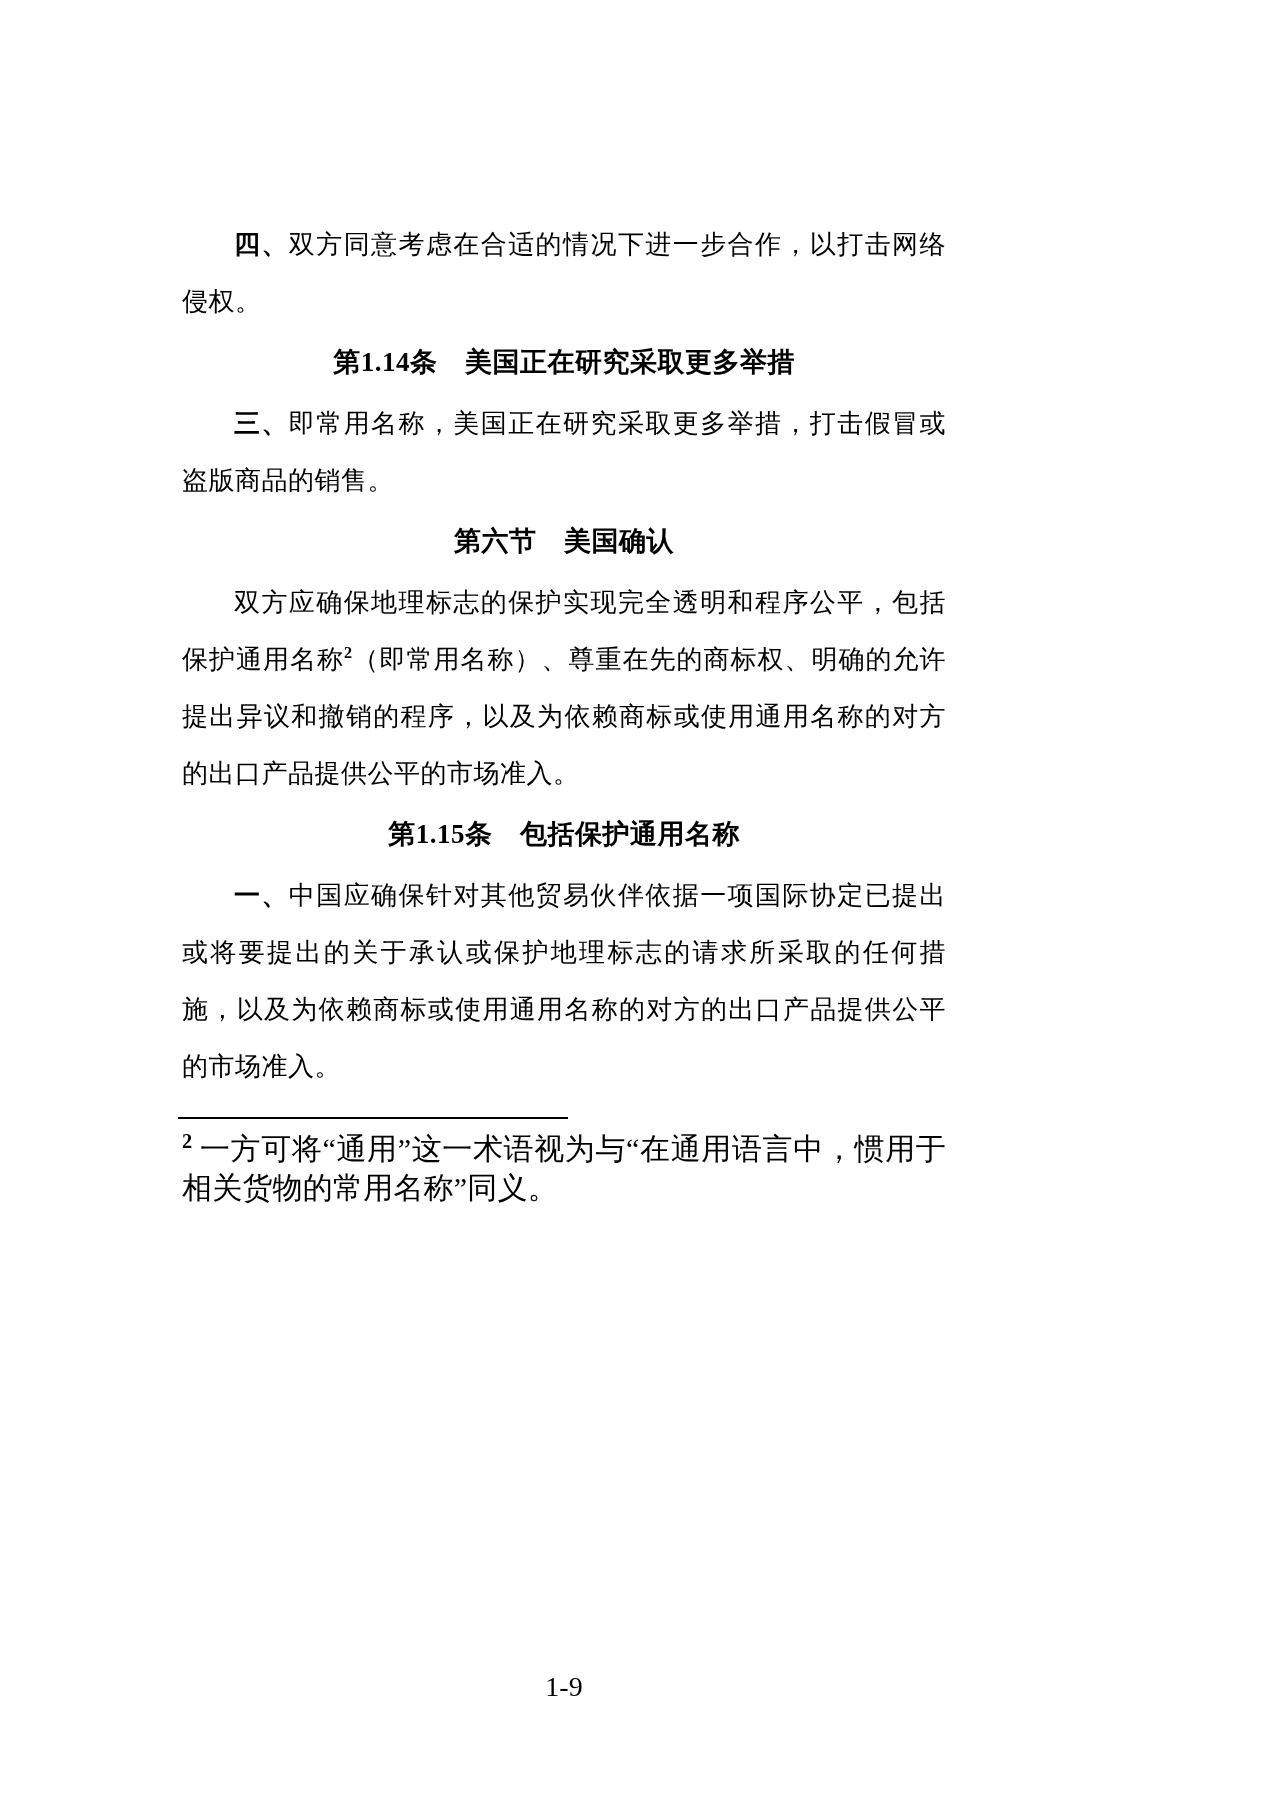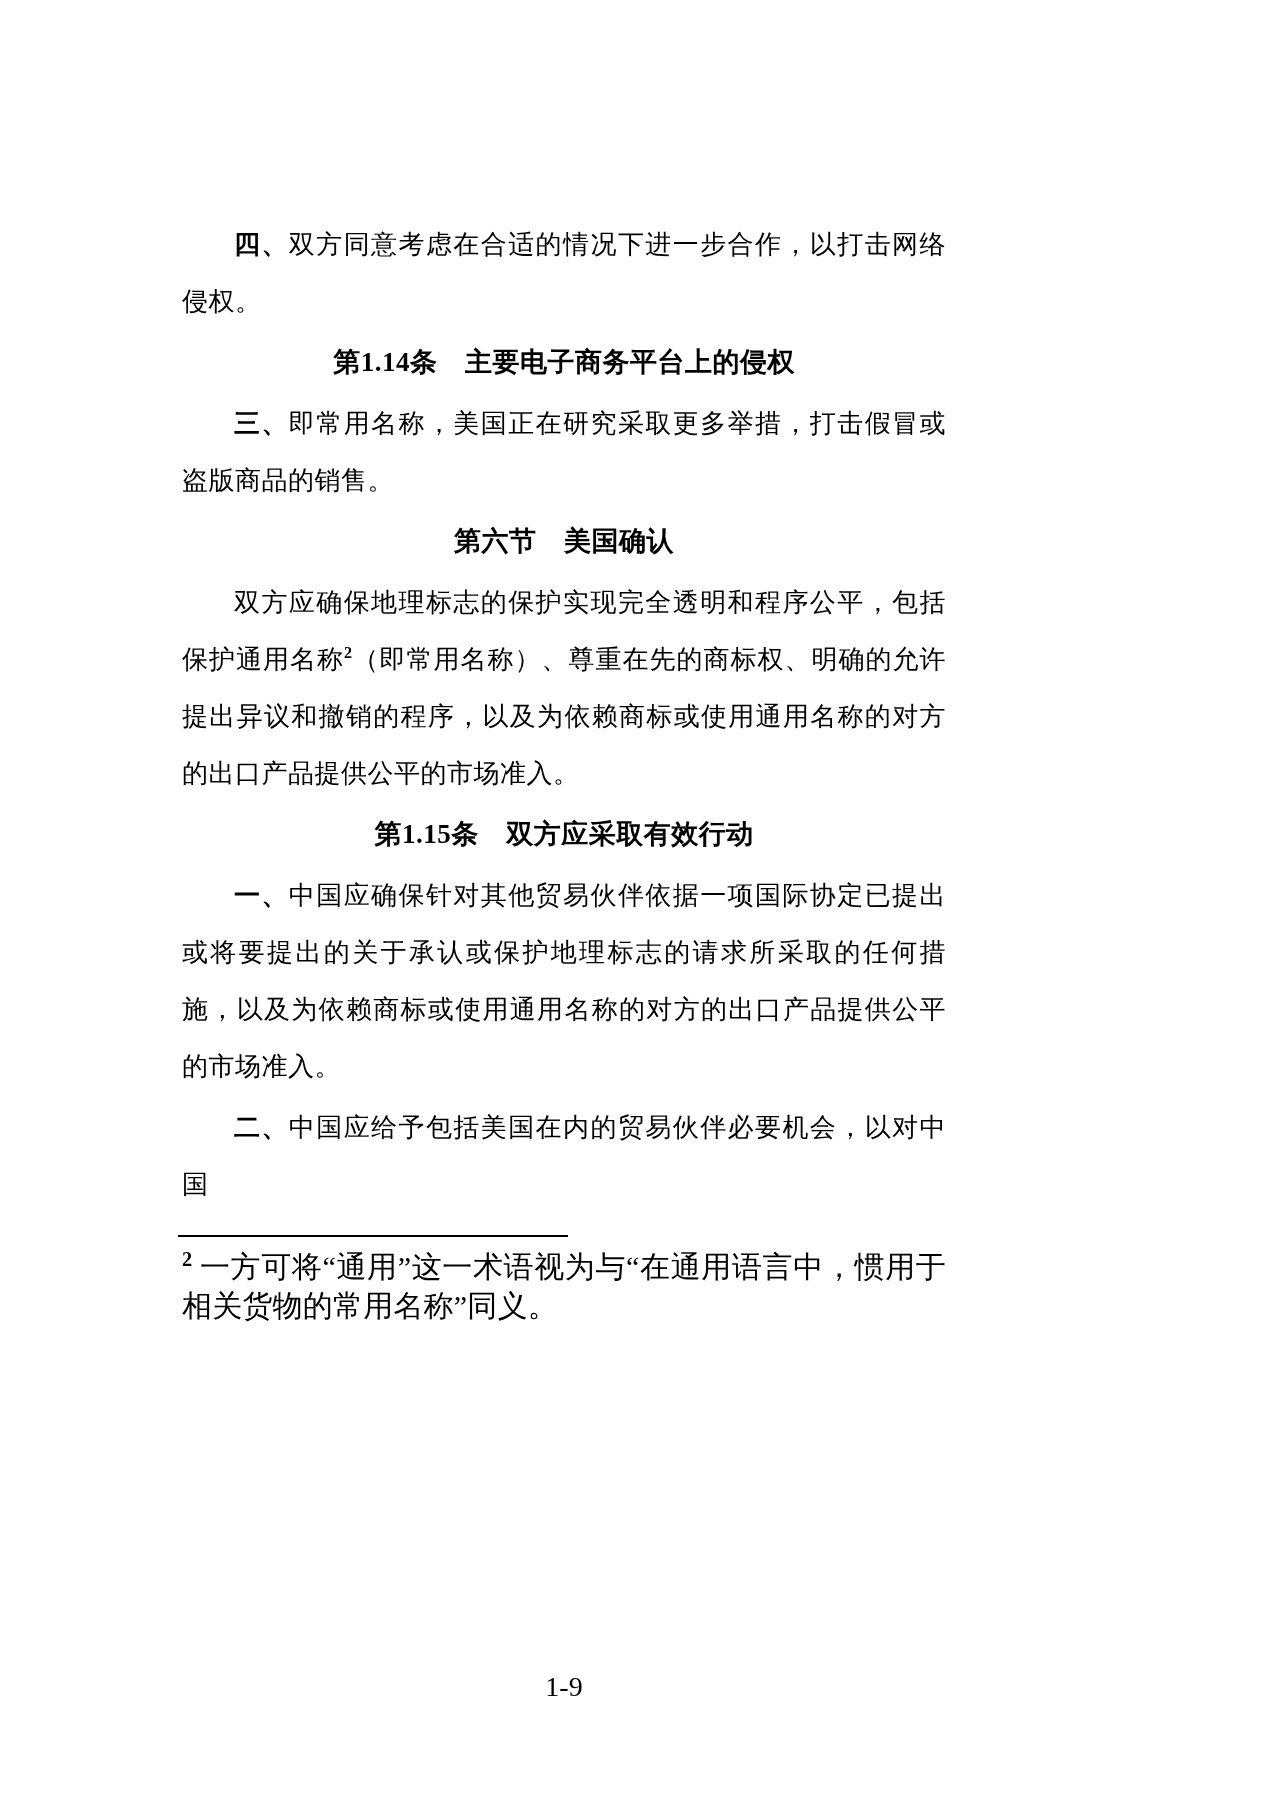--- a/index.html
+++ b/index.html
@@ -83,35 +83,34 @@
     line-height: 30px;
   }
 </style>
 </head>
 <body>
 
 <div class="content">
 
   <p class="body-para"><span class="list-marker">四、</span><span>双方同意考虑在合适的情况下进一步合作，以打击网络侵权。</span></p>
 
-  <h2 class="heading">第1.14条　主要电子商务平台上的侵权</h2>
+  <h2 class="heading">第1.14条　美国正在研究采取更多举措</h2>
 
 
 
   <p class="body-para"><span class="list-marker">三、</span><span>即常用名称，美国正在研究采取更多举措，打击假冒或盗版商品的销售。</span></p>
 
   <h2 class="heading">第六节　美国确认</h2>
 
   <p class="body-para"><span>双方应确保地理标志的保护实现完全透明和程序公平，包括保护通用名称</span><sup class="fn-ref">2</sup><span>（即常用名称）、尊重在先的商标权、明确的允许提出异议和撤销的程序，以及为依赖商标或使用通用名称的对方的出口产品提供公平的市场准入。</span></p>
 
-  <h2 class="heading">第1.15条　双方应采取有效行动</h2>
+  <h2 class="heading">第1.15条　包括保护通用名称</h2>
 
   <p class="body-para"><span class="list-marker">一、</span><span>中国应确保针对其他贸易伙伴依据一项国际协定已提出或将要提出的关于承认或保护地理标志的请求所采取的任何措施，以及为依赖商标或使用通用名称的对方的出口产品提供公平的市场准入。</span></p>
 
-  <p class="body-para"><span class="list-marker">二、</span><span>中国应给予包括美国在内的贸易伙伴必要机会，以对中国</span></p>
 
   <div class="footnote-area">
     <div class="footnote-rule"></div>
     <p class="footnote"><sup>2</sup><span>一方可将“通用”这一术语视为与“在通用语言中，惯用于相关货物的常用名称”同义。</span></p>
   </div>
 
 </div>
 
 <div class="page-number">1-9</div>
 

